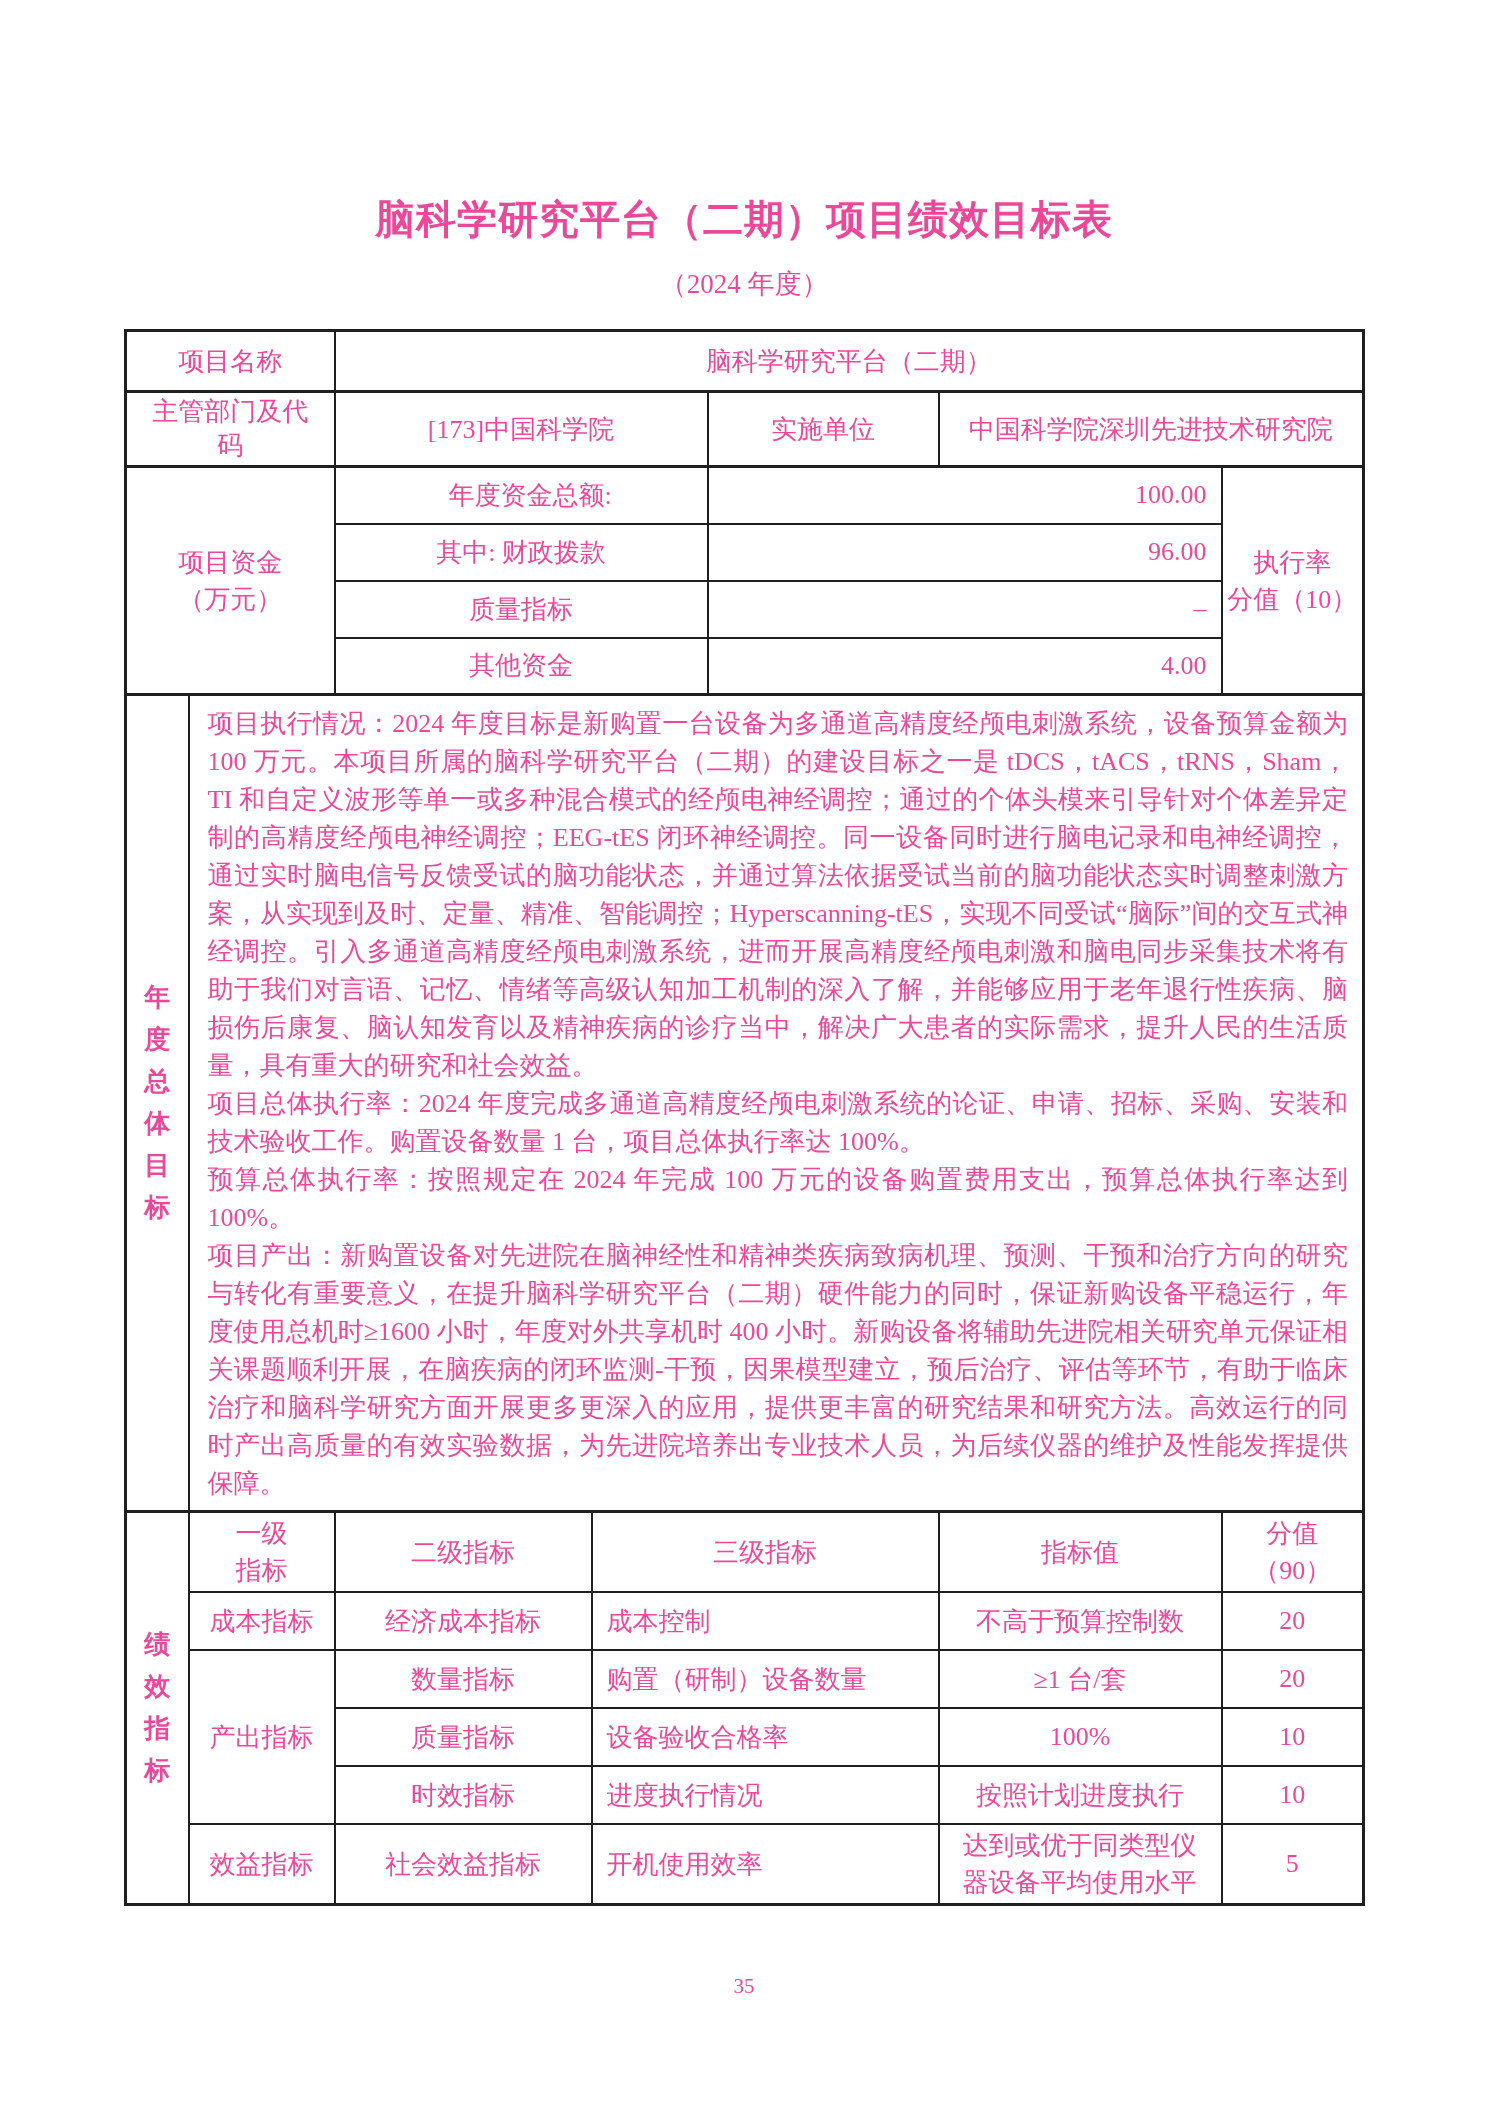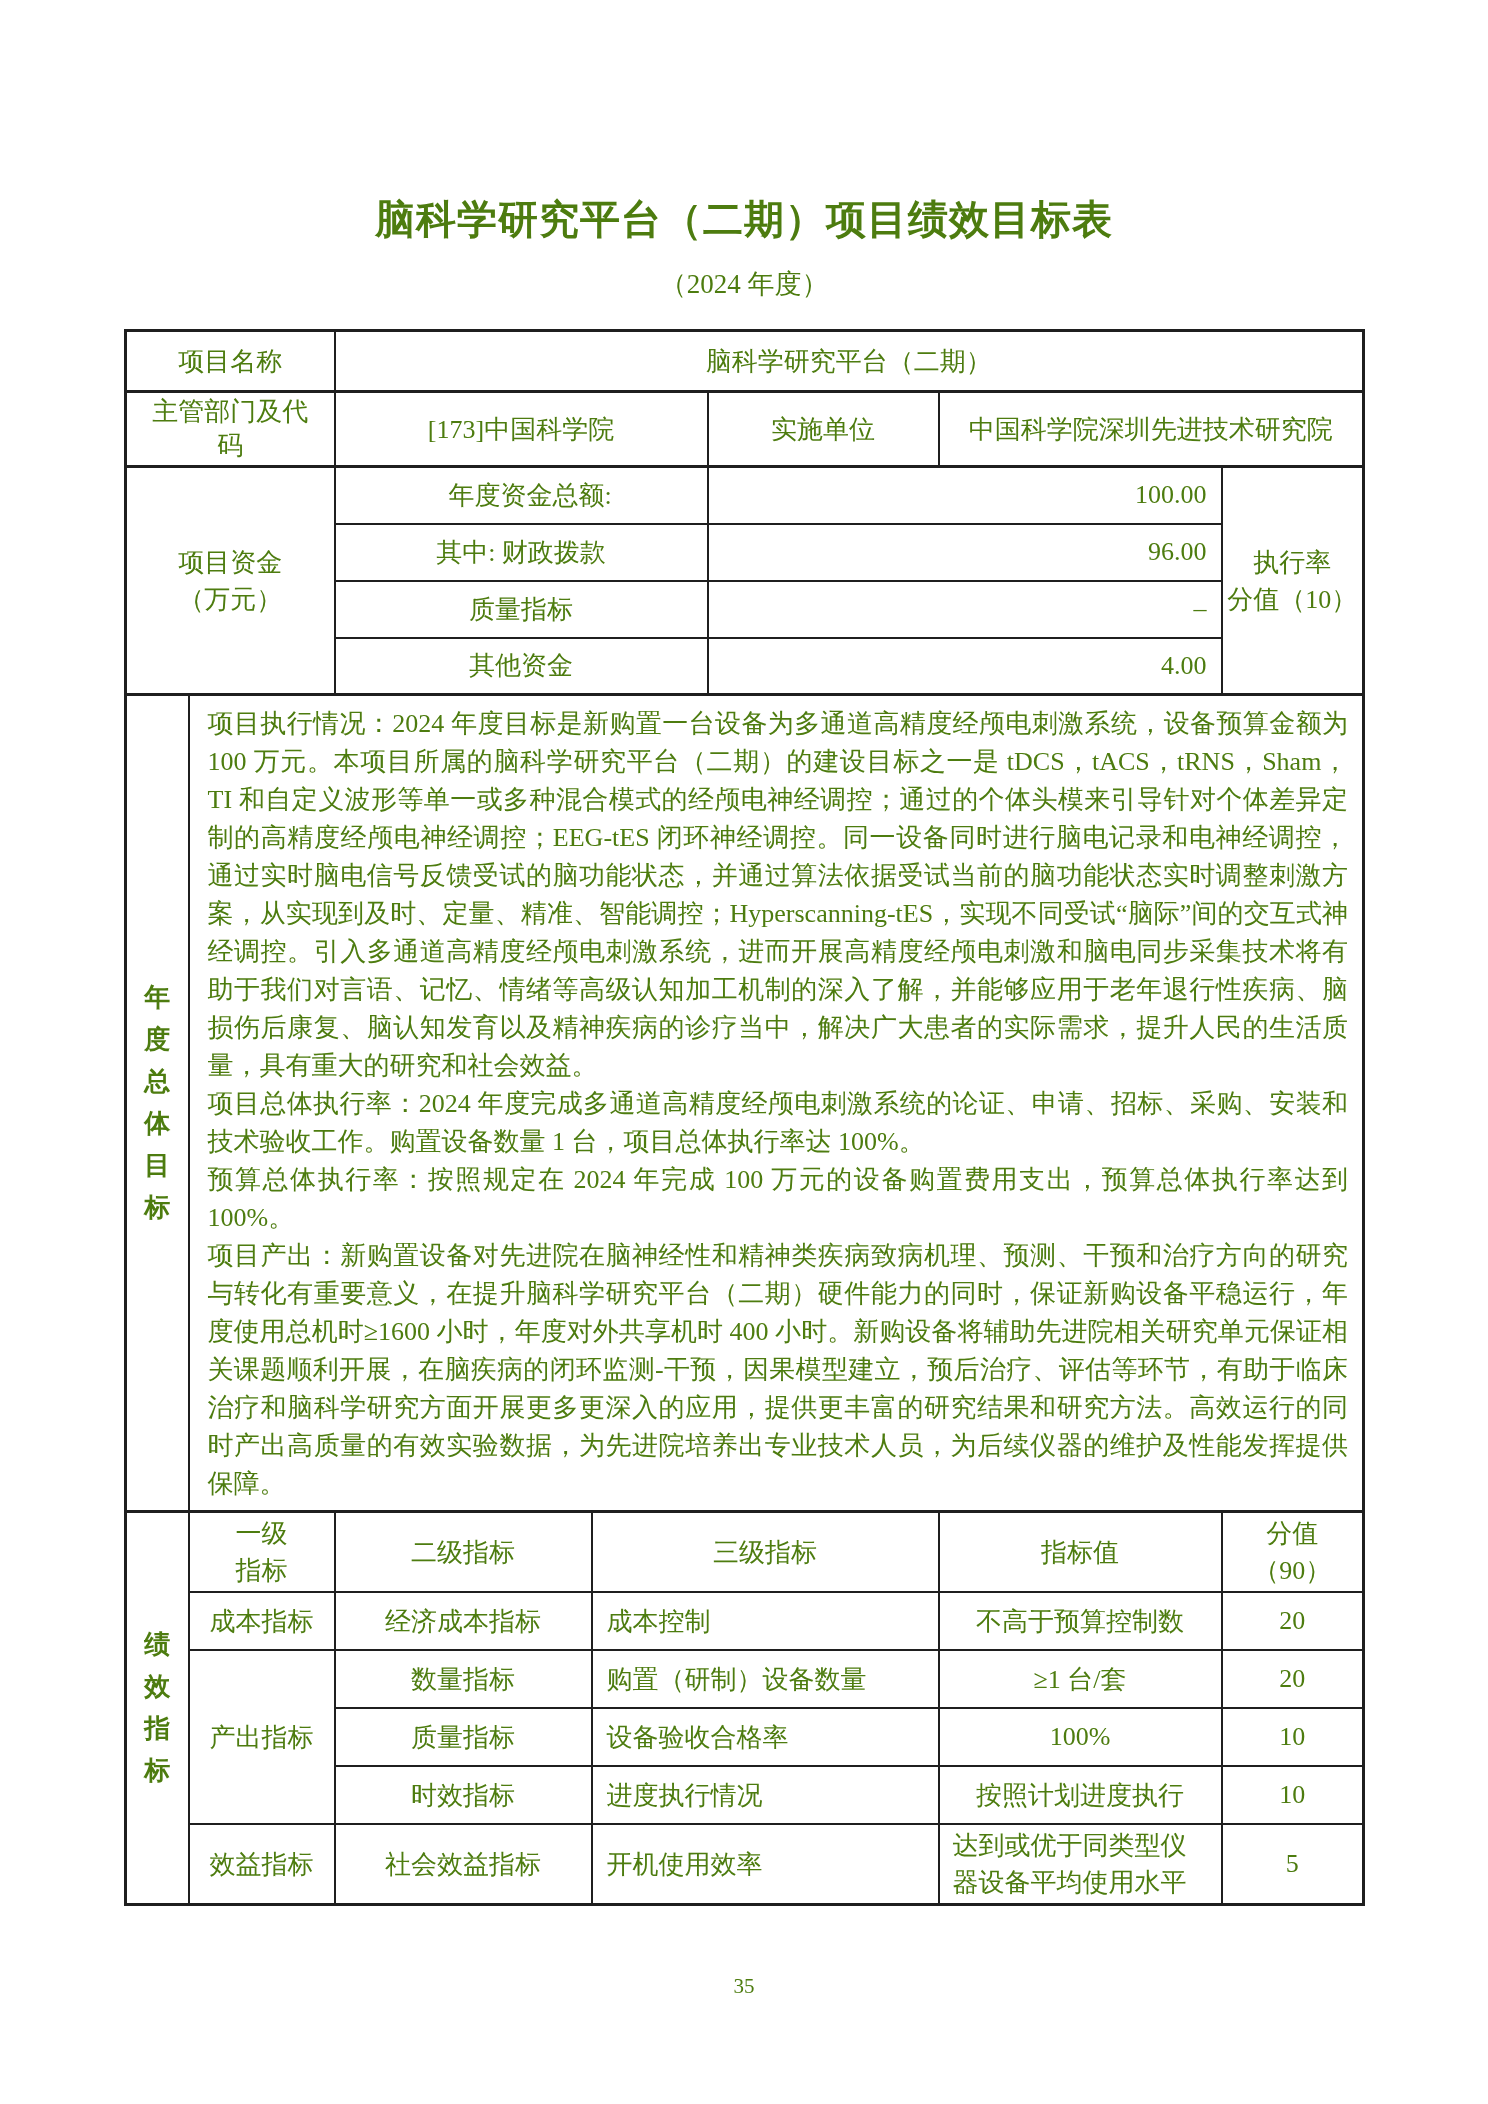--- a/index.html
+++ b/index.html
@@ -2,21 +2,21 @@
 <html><head>
 <meta charset="utf-8">
 <style>
   html,body{margin:0;padding:0;background:#e8e8e8;}
   .page{
     position:relative;
     width:1488px;height:2104px;
     margin:0 auto;
     background:#ffffff;
     font-family:"Liberation Serif","DejaVu Serif",serif;
-    color:#4d7c0f;
+    color:#ec4899;
     overflow:hidden;
   }
   .doc-title{
     padding-top:195px;
     text-align:center;
     font-size:40px;
     font-weight:bold;
     line-height:50px;
     letter-spacing:1px;
   }
@@ -63,21 +63,21 @@
   }
   .goal-cell{
     text-align:left;vertical-align:top;
     padding:9px 14px 6px 18px;
   }
   .goal-cell p{
     margin:0;text-align:justify;
     line-height:38px;font-size:26px;
   }
   .cell-left{text-align:left;padding-left:14px;}
-  .val-wrap{text-align:left;padding-left:13px;padding-right:14px;line-height:37px;}
+  .val-wrap{text-align:center;padding-left:13px;padding-right:14px;line-height:37px;}
   .page-number{
     margin-top:68px;
     text-align:center;
     font-size:21px;
   }
 </style>
 </head>
 <body>
 
 <div class="page">

